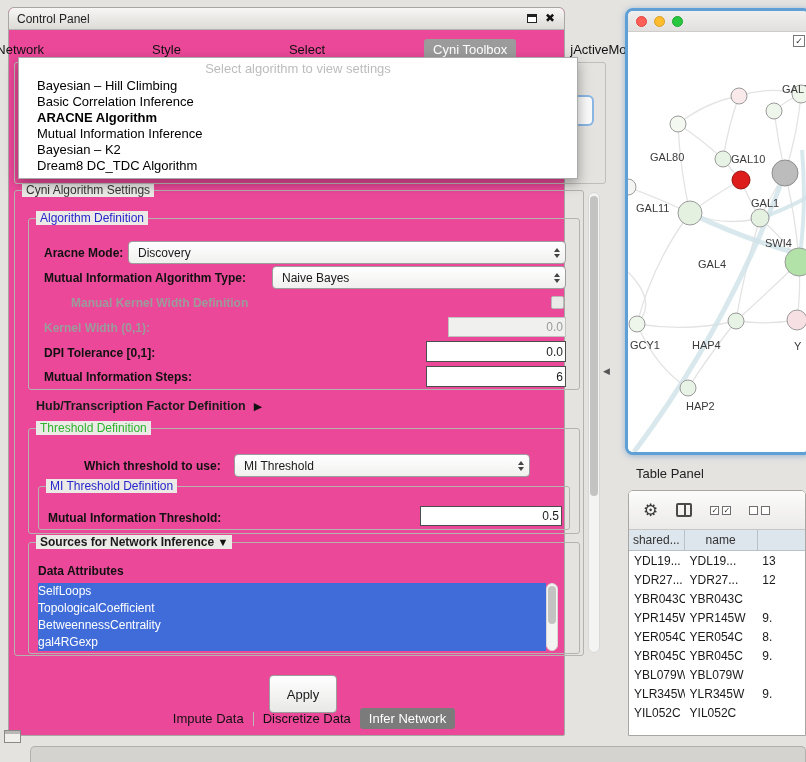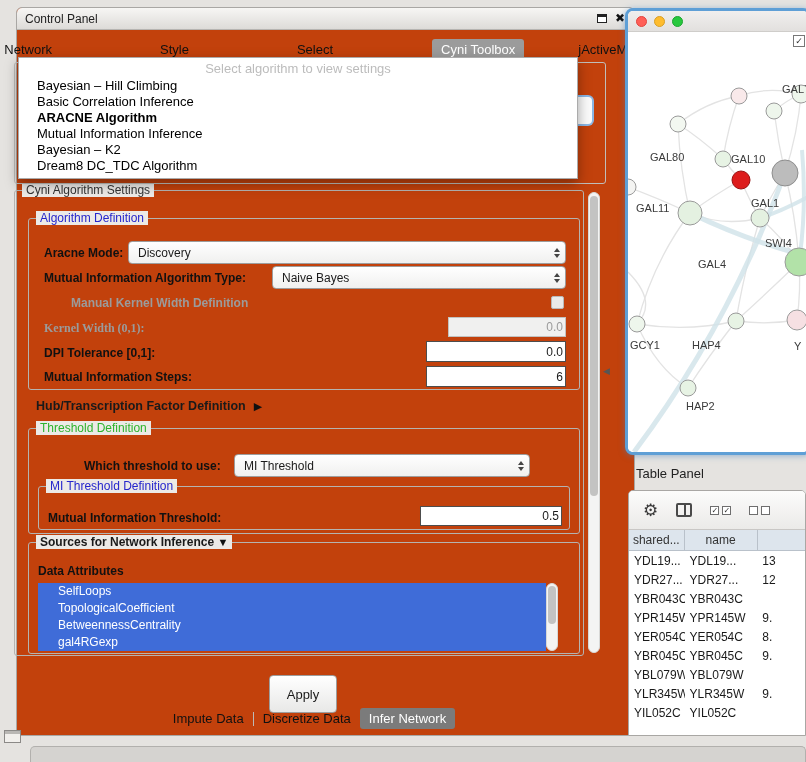--- a/index.html
+++ b/index.html
@@ -1,21 +1,21 @@
 <!DOCTYPE html>
 <html><head>
 <meta charset="utf-8">
 <style>
   *{margin:0;padding:0;box-sizing:border-box;}
   html,body{width:806px;height:762px;}
   body{font-family:"Liberation Sans","DejaVu Sans",sans-serif;background:#e5e3e0;position:relative;overflow:hidden;font-size:12px;color:#1a1a1a;}
   .stage{position:absolute;inset:0;}
 
   
-  .cp{position:absolute;left:16px;top:7px;width:619px;height:729px;background:#c2410c;border:1px solid #a9a7a4;border-radius:6px 6px 2px 2px;}
+  .cp{position:absolute;left:8px;top:7px;width:557px;height:729px;background:#ec4899;border:1px solid #a9a7a4;border-radius:6px 6px 2px 2px;}
   .cp-titlebar{position:absolute;left:0;top:0;right:0;height:22px;background:linear-gradient(#f7f6f4,#dddbd8);border-bottom:1px solid #b6b4b1;border-radius:5px 5px 0 0;}
   .cp-title{position:absolute;left:8px;top:4px;font-size:12px;color:#222;}
   .float-btn{position:absolute;right:27px;top:6px;width:10px;height:9px;border:1px solid #222;background:#fff;}
   .float-btn::before{content:"";position:absolute;left:0;right:0;top:0;height:2px;background:#222;}
   .close-btn{position:absolute;right:9px;top:3px;font-size:12px;font-weight:bold;color:#111;}
 
   .tabs{position:absolute;left:0;top:31px;width:619px;display:flex;justify-content:center;align-items:center;font-size:13px;gap:45px;}
   .btabs{position:absolute;display:flex;justify-content:center;align-items:center;font-size:13px;}
   .tab{padding:3px 9px;display:inline-flex;align-items:center;gap:5px;color:#111;white-space:nowrap;}
   .tab.active{background:#9b9b9b;color:#fff;border-radius:3px;}
@@ -45,21 +45,21 @@
   .stepper i{display:block;width:0;height:0;border-left:3.5px solid transparent;border-right:3.5px solid transparent;}
   .stepper .up{border-bottom:4px solid #444;}
   .stepper .dn{border-top:4px solid #444;}
   .field{position:absolute;background:#fff;border:1px solid #4d4d4d;font-size:12px;display:flex;align-items:center;justify-content:flex-end;padding-right:2px;}
   .field.dis{border-color:#c2c2c0;background:#f0f0ef;color:#9b9b9b;}
   .checkbox{position:absolute;width:13px;height:13px;border:1px solid #b9b9b9;background:#eaeae9;border-radius:2px;}
   .hub-row{position:absolute;display:flex;align-items:center;gap:8px;font-weight:bold;font-size:12.5px;}
   .tri{font-size:11px;color:#111;}
 
   .attr-list{position:absolute;background:#fff;overflow:hidden;}
-  .attr-item{height:17px;line-height:17px;background:#3f6cd8;color:#fff;padding-left:20px;font-size:12px;white-space:nowrap;}
+  .attr-item{height:17px;line-height:17px;background:#3f6cd8;color:#fff;padding-left:0;font-size:12px;white-space:nowrap;}
   .vscroll{position:absolute;background:#f4f4f3;border:1px solid #d8d8d6;border-radius:7px;}
   .vscroll .thumb{position:absolute;left:1px;right:1px;background:#c3c3c2;border-radius:6px;}
 
   .btn{position:absolute;background:linear-gradient(#ffffff,#e8e8e7);border:1px solid #9d9d9d;border-radius:4px;font-size:13px;display:flex;align-items:center;justify-content:center;}
 
   .collapse-arrow{position:absolute;left:603px;top:366px;font-size:9px;color:#555;}
 
   
   .netwin{position:absolute;left:625px;top:8px;width:186px;height:447px;border:3px solid #5e9fd6;border-radius:8px;background:#fff;box-shadow:0 1px 6px rgba(70,130,190,.5);overflow:hidden;}
   .net-titlebar{height:21px;background:linear-gradient(#f0efee,#e2e0de);border-bottom:1px solid #cfcdca;display:flex;align-items:center;padding-left:8px;gap:7px;}
@@ -151,21 +151,21 @@
   <span class="lbl" style="left:44px;top:271px;">Mutual Information Algorithm Type:</span>
   <div class="combo" style="left:272px;top:266px;width:294px;height:23px;">
     <span>Naive Bayes</span>
     <span class="stepper">
         <i class="up"></i>
         <i class="dn"></i>
       </span>
   </div>
   <span class="lbl dis" style="left:44px;top:296px;padding-left:27px;">Manual Kernel Width Definition</span>
   <span class="checkbox" style="left:551px;top:296px;"></span>
-  <span class="lbl dis" style="left:44px;top:321px;font-family:Liberation Serif, serif;">Kernel Width (0,1):</span>
+  <span class="lbl dis" style="left:44px;top:321px;">Kernel Width (0,1):</span>
   <div class="field dis" style="left:448px;top:317px;width:118px;height:20px;">
     <span>0.0</span>
   </div>
   <span class="lbl" style="left:44px;top:346px;">DPI Tolerance [0,1]:</span>
   <div class="field" style="left:426px;top:341px;width:140px;height:21px;">
     <span>0.0</span>
   </div>
   <span class="lbl" style="left:44px;top:370px;">Mutual Information Steps:</span>
   <div class="field" style="left:426px;top:366px;width:140px;height:21px;">
     <span>6</span>

